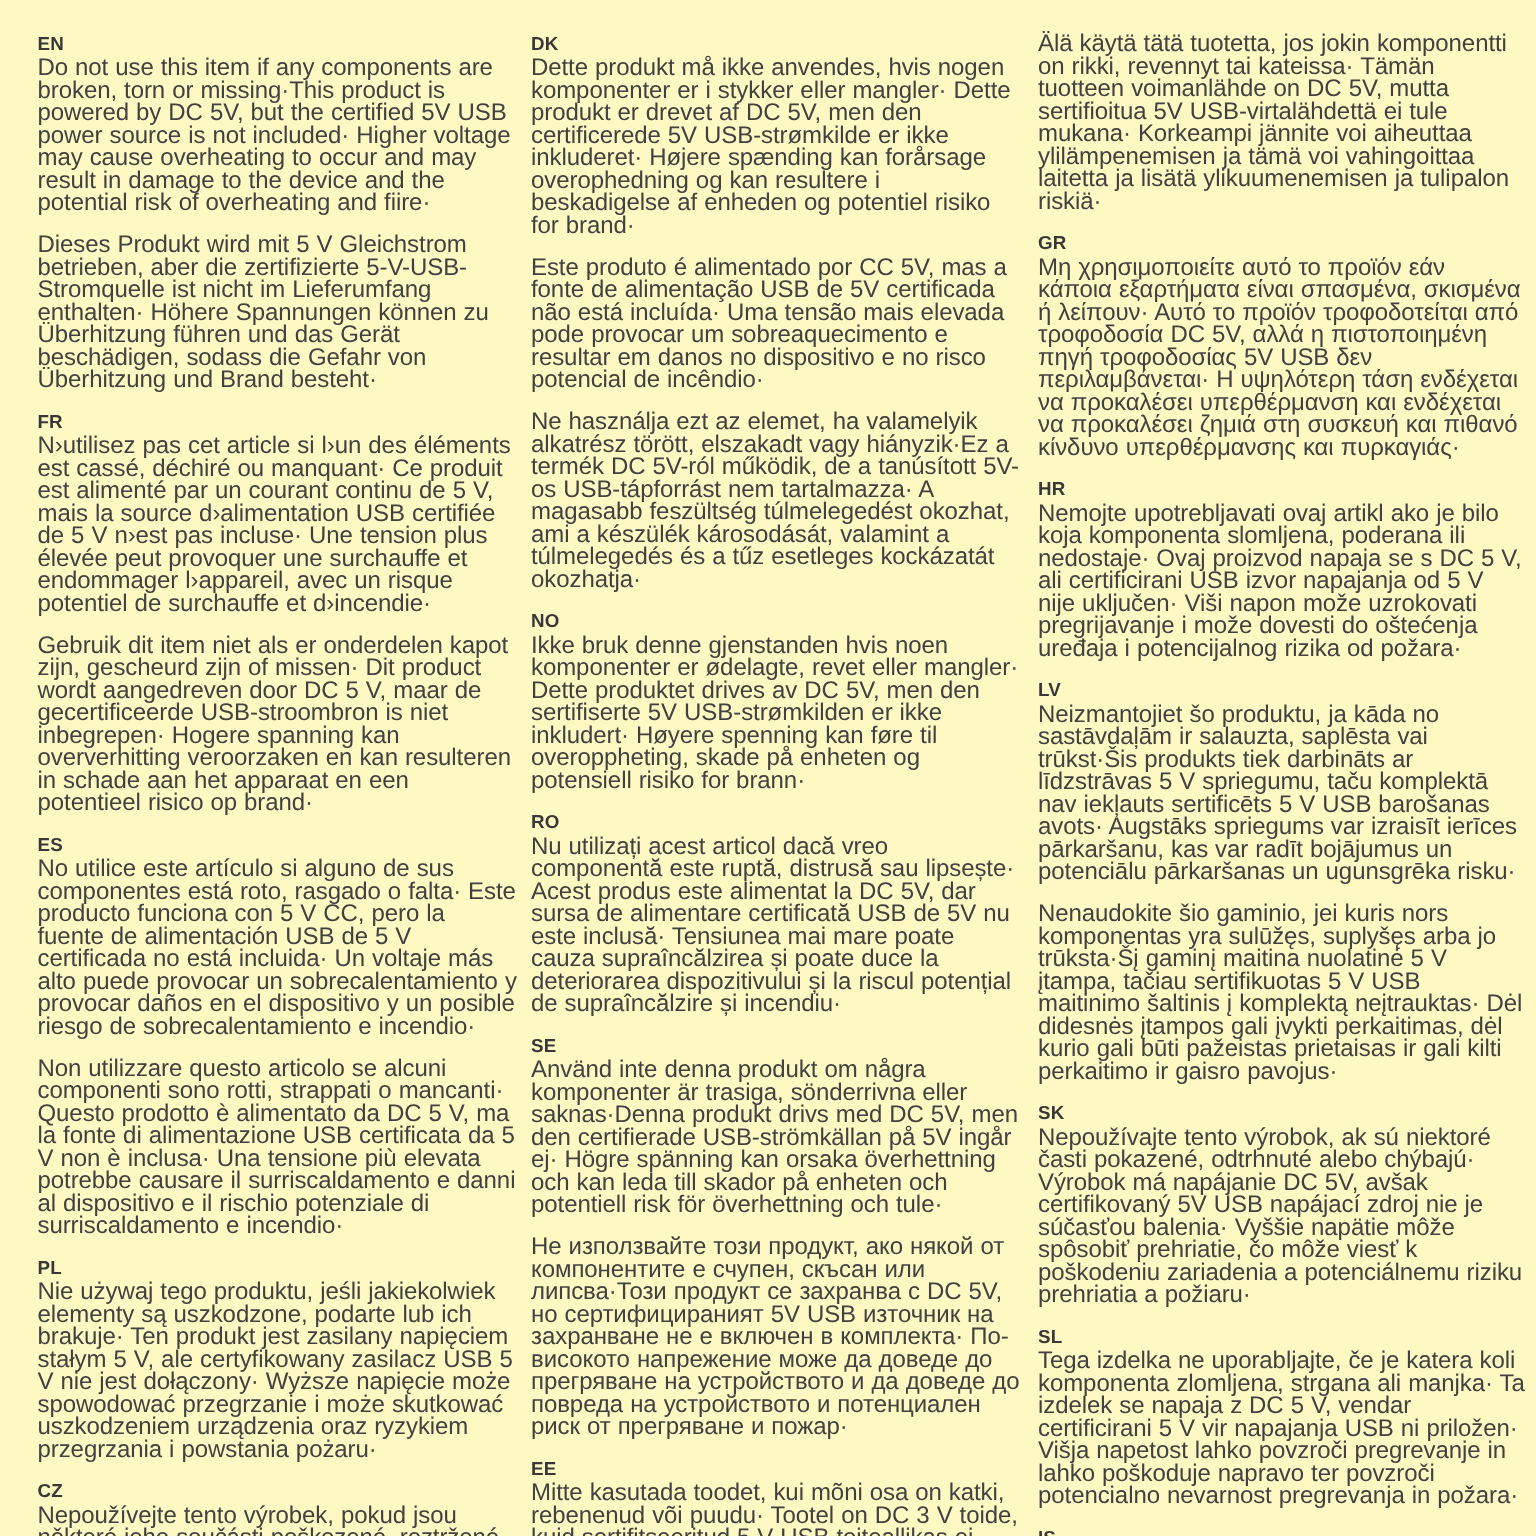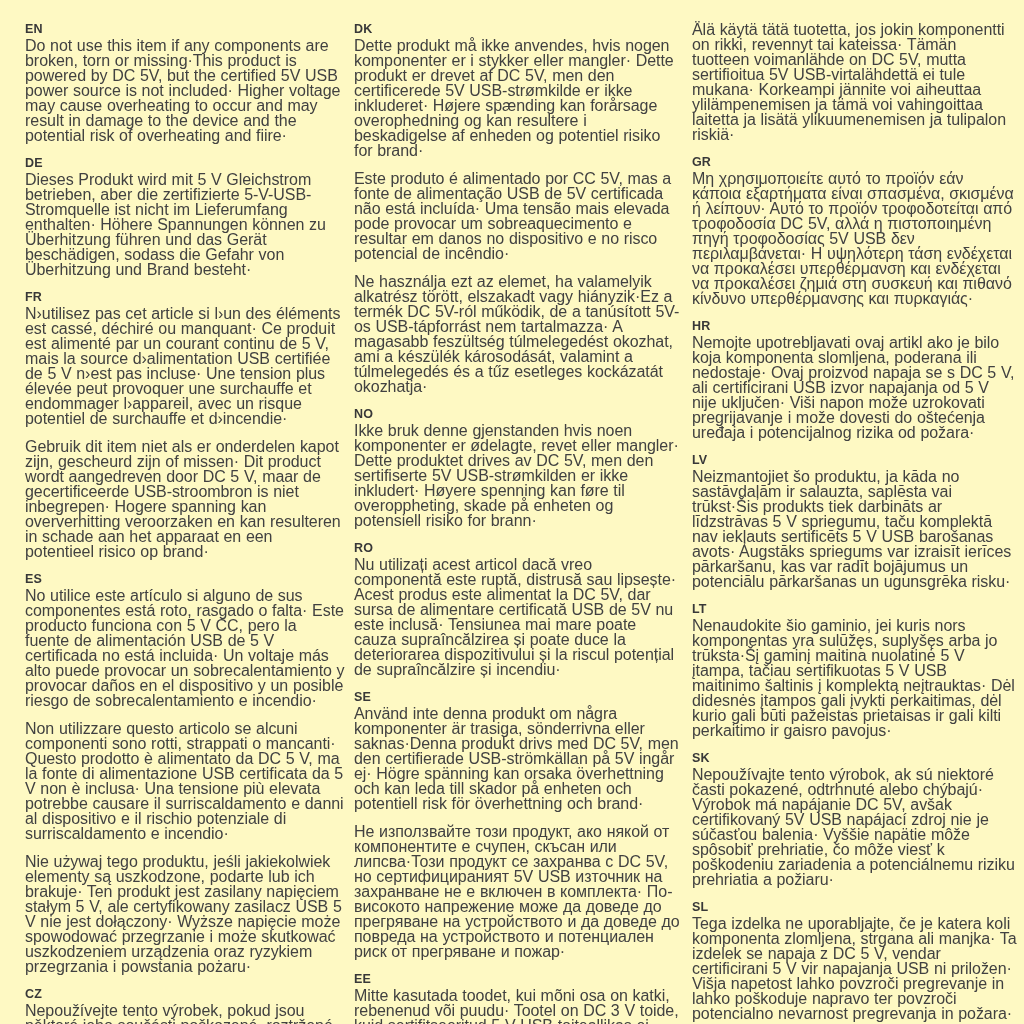--- a/index.html
+++ b/index.html
@@ -51,38 +51,38 @@
 <body>
 
 <div class="page">
 
   <div class="column">
     <div class="lang-section">
       <h3 class="lang-code">EN</h3>
       <p class="lang-text">Do not use this item if any components are broken, torn or missing·This product is powered by DC 5V, but the certified 5V USB power source is not included· Higher voltage may cause overheating to occur and may result in damage to the device and the potential risk of overheating and fiire·</p>
     </div>
     <div class="lang-section">
-      <h3 class="lang-code">DE</h3>
       <p class="lang-text">Dieses Produkt wird mit 5 V Gleichstrom betrieben, aber die zertifizierte 5-V-USB-Stromquelle ist nicht im Lieferumfang enthalten· Höhere Spannungen können zu Überhitzung führen und das Gerät beschädigen, sodass die Gefahr von Überhitzung und Brand besteht·</p>
     </div>
     <div class="lang-section">
       <h3 class="lang-code">FR</h3>
       <p class="lang-text">N›utilisez pas cet article si l›un des éléments est cassé, déchiré ou manquant· Ce produit est alimenté par un courant continu de 5 V, mais la source d›alimentation USB certifiée de 5 V n›est pas incluse· Une tension plus élevée peut provoquer une surchauffe et endommager l›appareil, avec un risque potentiel de surchauffe et d›incendie·</p>
     </div>
     <div class="lang-section">
       <p class="lang-text">Gebruik dit item niet als er onderdelen kapot zijn, gescheurd zijn of missen· Dit product wordt aangedreven door DC 5 V, maar de gecertificeerde USB-stroombron is niet inbegrepen· Hogere spanning kan oververhitting veroorzaken en kan resulteren in schade aan het apparaat en een potentieel risico op brand·</p>
     </div>
     <div class="lang-section">
       <h3 class="lang-code">ES</h3>
       <p class="lang-text">No utilice este artículo si alguno de sus componentes está roto, rasgado o falta· Este producto funciona con 5 V CC, pero la fuente de alimentación USB de 5 V certificada no está incluida· Un voltaje más alto puede provocar un sobrecalentamiento y provocar daños en el dispositivo y un posible riesgo de sobrecalentamiento e incendio·</p>
     </div>
     <div class="lang-section">
       <p class="lang-text">Non utilizzare questo articolo se alcuni componenti sono rotti, strappati o mancanti· Questo prodotto è alimentato da DC 5 V, ma la fonte di alimentazione USB certificata da 5 V non è inclusa· Una tensione più elevata potrebbe causare il surriscaldamento e danni al dispositivo e il rischio potenziale di surriscaldamento e incendio·</p>
     </div>
     <div class="lang-section">
+      <h3 class="lang-code">PL</h3>
       <p class="lang-text">Nie używaj tego produktu, jeśli jakiekolwiek elementy są uszkodzone, podarte lub ich brakuje· Ten produkt jest zasilany napięciem stałym 5 V, ale certyfikowany zasilacz USB 5 V nie jest dołączony· Wyższe napięcie może spowodować przegrzanie i może skutkować uszkodzeniem urządzenia oraz ryzykiem przegrzania i powstania pożaru·</p>
     </div>
     <div class="lang-section">
       <h3 class="lang-code">CZ</h3>
       <p class="lang-text">Nepoužívejte tento výrobek, pokud jsou některé jeho součásti poškozené, roztržené nebo pokud zcela chybí· Tento výrobek je napájen stejnosměrným napětím 5 V, certifikovaný zdroj napájení 5 V USB ale není součástí dodávky· Vyšší napětí může způsobit přehřátí a může mít za následek poškození zařízení a vést k potenciálnímu riziku přehřátí a požáru·</p>
     </div>
   </div>
 
   <div class="column">
     <div class="lang-section">
@@ -98,21 +98,21 @@
     <div class="lang-section">
       <h3 class="lang-code">NO</h3>
       <p class="lang-text">Ikke bruk denne gjenstanden hvis noen komponenter er ødelagte, revet eller mangler· Dette produktet drives av DC 5V, men den sertifiserte 5V USB-strømkilden er ikke inkludert· Høyere spenning kan føre til overoppheting, skade på enheten og potensiell risiko for brann·</p>
     </div>
     <div class="lang-section">
       <h3 class="lang-code">RO</h3>
       <p class="lang-text">Nu utilizați acest articol dacă vreo componentă este ruptă, distrusă sau lipsește· Acest produs este alimentat la DC 5V, dar sursa de alimentare certificată USB de 5V nu este inclusă· Tensiunea mai mare poate cauza supraîncălzirea și poate duce la deteriorarea dispozitivului și la riscul potențial de supraîncălzire și incendiu·</p>
     </div>
     <div class="lang-section">
       <h3 class="lang-code">SE</h3>
-      <p class="lang-text">Använd inte denna produkt om några komponenter är trasiga, sönderrivna eller saknas·Denna produkt drivs med DC 5V, men den certifierade USB-strömkällan på 5V ingår ej· Högre spänning kan orsaka överhettning och kan leda till skador på enheten och potentiell risk för överhettning och brand·</p>
+      <p class="lang-text">Använd inte denna produkt om några komponenter är trasiga, sönderrivna eller saknas·Denna produkt drivs med DC 5V, men den certifierade USB-strömkällan på 5V ingår ej· Högre spänning kan orsaka överhettning och kan leda till skador på enheten och potentiell risk för överhettning och tule·</p>
     </div>
     <div class="lang-section">
       <p class="lang-text">Не използвайте този продукт, ако някой от компонентите е счупен, скъсан или липсва·Този продукт се захранва с DC 5V, но сертифицираният 5V USB източник на захранване не е включен в комплекта· По-високото напрежение може да доведе до прегряване на устройството и да доведе до повреда на устройството и потенциален риск от прегряване и пожар·</p>
     </div>
     <div class="lang-section">
       <h3 class="lang-code">EE</h3>
       <p class="lang-text">Mitte kasutada toodet, kui mõni osa on katki, rebenenud või puudu· Tootel on DC 3 V toide, kuid sertifitseeritud 5 V USB toiteallikas ei kuulu komplekti· Kõrgem pinge võib põhjustada ülekuumenemist ja kahjustada seadet, viies ülekuumenemise ja tulekahju ohuni·</p>
     </div>
   </div>
 
@@ -126,21 +126,20 @@
     </div>
     <div class="lang-section">
       <h3 class="lang-code">HR</h3>
       <p class="lang-text">Nemojte upotrebljavati ovaj artikl ako je bilo koja komponenta slomljena, poderana ili nedostaje· Ovaj proizvod napaja se s DC 5 V, ali certificirani USB izvor napajanja od 5 V nije uključen· Viši napon može uzrokovati pregrijavanje i može dovesti do oštećenja uređaja i potencijalnog rizika od požara·</p>
     </div>
     <div class="lang-section">
       <h3 class="lang-code">LV</h3>
       <p class="lang-text">Neizmantojiet šo produktu, ja kāda no sastāvdaļām ir salauzta, saplēsta vai trūkst·Šis produkts tiek darbināts ar līdzstrāvas 5 V spriegumu, taču komplektā nav iekļauts sertificēts 5 V USB barošanas avots· Augstāks spriegums var izraisīt ierīces pārkaršanu, kas var radīt bojājumus un potenciālu pārkaršanas un ugunsgrēka risku·</p>
     </div>
     <div class="lang-section">
-      <h3 class="lang-code">LT</h3>
       <p class="lang-text">Nenaudokite šio gaminio, jei kuris nors komponentas yra sulūžęs, suplyšęs arba jo trūksta·Šį gaminį maitina nuolatinė 5 V įtampa, tačiau sertifikuotas 5 V USB maitinimo šaltinis į komplektą neįtrauktas· Dėl didesnės įtampos gali įvykti perkaitimas, dėl kurio gali būti pažeistas prietaisas ir gali kilti perkaitimo ir gaisro pavojus·</p>
     </div>
     <div class="lang-section">
       <h3 class="lang-code">SK</h3>
       <p class="lang-text">Nepoužívajte tento výrobok, ak sú niektoré časti pokazené, odtrhnuté alebo chýbajú· Výrobok má napájanie DC 5V, avšak certifikovaný 5V USB napájací zdroj nie je súčasťou balenia· Vyššie napätie môže spôsobiť prehriatie, čo môže viesť k poškodeniu zariadenia a potenciálnemu riziku prehriatia a požiaru·</p>
     </div>
     <div class="lang-section">
       <h3 class="lang-code">SL</h3>
       <p class="lang-text">Tega izdelka ne uporabljajte, če je katera koli komponenta zlomljena, strgana ali manjka· Ta izdelek se napaja z DC 5 V, vendar certificirani 5 V vir napajanja USB ni priložen· Višja napetost lahko povzroči pregrevanje in lahko poškoduje napravo ter povzroči potencialno nevarnost pregrevanja in požara·</p>
     </div>

